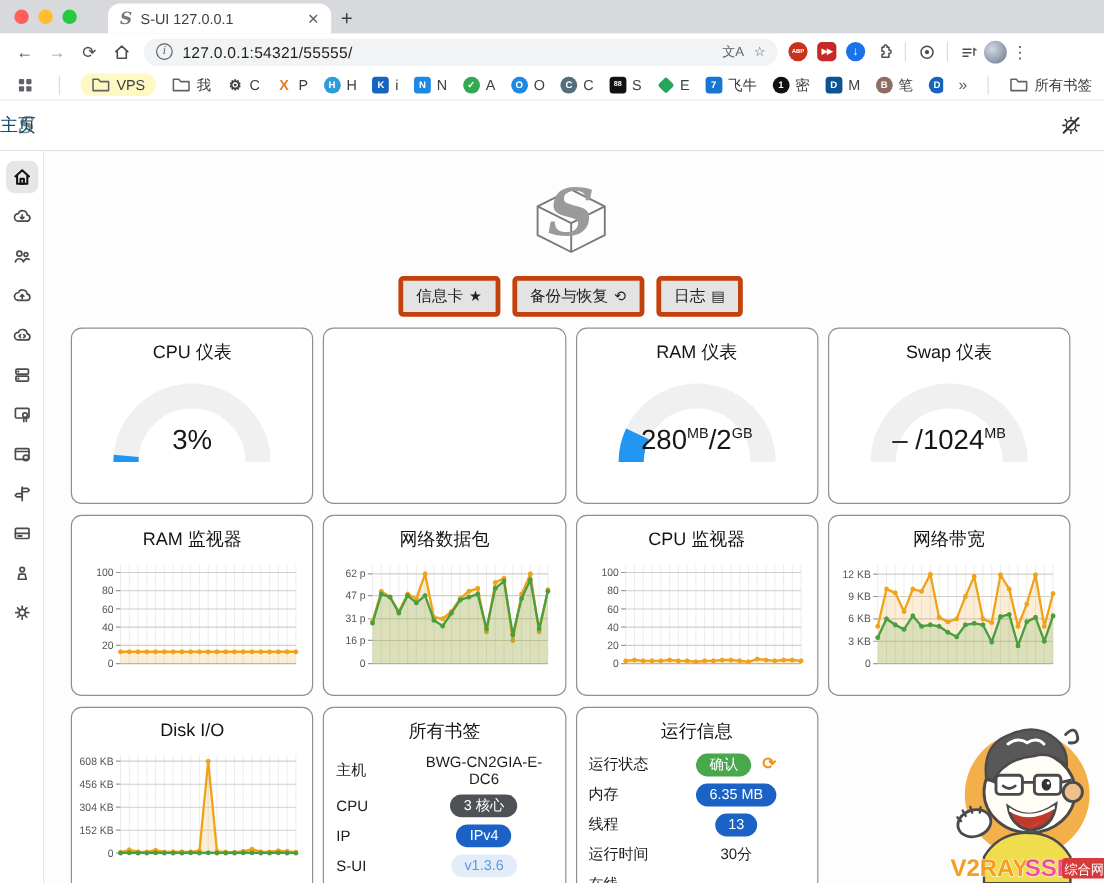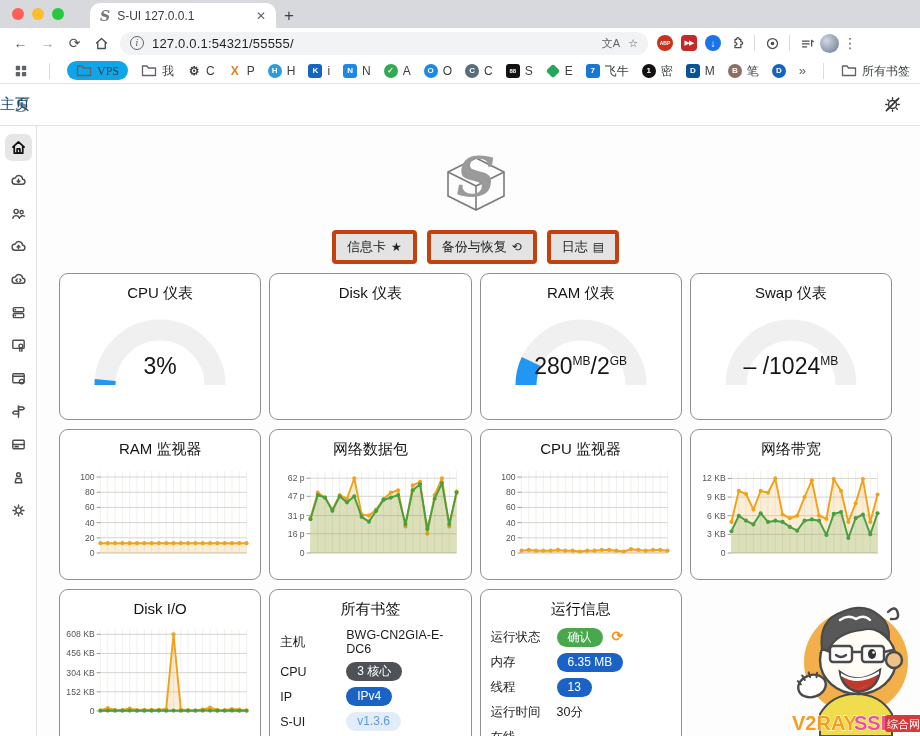--- a/index.html
+++ b/index.html
@@ -27,21 +27,21 @@
   .ext { width: 22px; height: 22px; display: flex; align-items: center; justify-content: center; }
   .ext .abp { width: 16px; height: 16px; border-radius: 50%; background: #c8311b; color: #fff; font-size: 5px; font-weight: bold; display: flex; align-items: center; justify-content: center; }
   .ext .ffwd { width: 16px; height: 16px; border-radius: 4px; background: #c62828; color: #fff; font-size: 7px; display: flex; align-items: center; justify-content: center; letter-spacing: -1px; }
   .ext .dl { width: 16px; height: 16px; border-radius: 50%; background: #1a73e8; color: #fff; font-size: 10px; display: flex; align-items: center; justify-content: center; }
   .sep-v { width: 1px; height: 16px; background: #dadce0; margin: 0 4px; }
   .avatar { width: 19px; height: 19px; border-radius: 50%; background: radial-gradient(circle at 35% 35%, #cfd8e3, #8a93a6 70%, #5c6574); }
   .dots { color: #5f6368; font-size: 14px; letter-spacing: 0; width: 18px; text-align: center; }
 
   .bookbar { height: 26px; background: #fff; border-bottom: 1px solid #e4e6e8; display: flex; align-items: center; gap: 13px; padding: 0 10px; font-size: 12px; color: #3c4043; white-space: nowrap; }
   .bm { display: inline-flex; align-items: center; gap: 5px; }
-  .bm.active { background: #0ea5e9; border-radius: 13px; padding: 3px 9px; font-family: Liberation Serif, serif; }
+  .bm.active { background: #fef9c3; border-radius: 13px; padding: 3px 9px; }
   .bi { width: 14px; height: 14px; display: inline-flex; align-items: center; justify-content: center; font-size: 8px; font-weight: bold; color: #fff; line-height: 1; flex: none; }
   .bi.square { border-radius: 3px; }
   .bi.circle { border-radius: 50%; }
   .bi.diamond { width: 10px; height: 10px; transform: rotate(45deg); border-radius: 2px; margin: 0 2px; }
   .bi.plain { background: none !important; font-size: 12px; }
   .bl { line-height: 1; }
   .chev { color: #5f6368; font-size: 13px; }
 
   
   .appheader { height: 42px; background: #fff; border-bottom: 1px solid #e2e2e2; display: flex; align-items: center; position: relative; }
@@ -75,21 +75,21 @@
   .gauge-text sup { font-size: 12px; }
 
   .c-card { height: 151px; }
   .chart-box { margin: 4px 6px 0 2px; }
   .chart-box svg { display: block; width: 100%; height: 103px; }
 
   .b-card { height: 156px; }
   .info-rows { display: flex; flex-direction: column; gap: 6px; padding: 9px 10px 0; }
   .irow { display: flex; align-items: center; min-height: 19px; font-size: 12.5px; color: #1d1d1d; }
   .ilabel { width: 66px; flex: none; }
-  .ival { flex: 1; text-align: left; }
+  .ival { flex: 1; text-align: center; }
   .pill { display: inline-block; border-radius: 12px; padding: 2px 11px; font-size: 12px; color: #fff; line-height: 1.2; }
   .pill-dark { background: #4e5256; }
   .pill-blue { background: #1a62c5; }
   .pill-green { background: #49a84c; }
   .pill-light { background: #e3edfa; color: #5a9ae0; }
   .restart { color: #f0941f; font-weight: bold; font-size: 14px; margin-left: 9px; }
 
   .mascot { position: absolute; right: -2px; bottom: 0; width: 132px; height: 150px; z-index: 5; pointer-events: none; }
 </style>
 </head>
@@ -378,21 +378,20 @@
         <div class="card-title">CPU 仪表</div>
         <div class="gauge-wrap">
             <svg width="150" height="86" viewBox="0 0 150 86">
           <path class="arc-track" d="M20 78 A55 55 0 0 1 130 78" fill="none" stroke="#f0f0f0" stroke-width="21"></path>
           <path class="arc-fill" d="M20 78 A55 55 0 0 1 130 78" fill="none" stroke="#2196f3" stroke-width="21" stroke-dasharray="5.184 999"></path>
         </svg>
             <div class="gauge-text"><span>3%</span></div>
           </div>
       </div>
       <div class="card g-card">
-        <div class="card-title">Disk 仪表</div>
       </div>
       <div class="card g-card">
         <div class="card-title">RAM 仪表</div>
         <div class="gauge-wrap">
             <svg width="150" height="86" viewBox="0 0 150 86">
           <path class="arc-track" d="M20 78 A55 55 0 0 1 130 78" fill="none" stroke="#f0f0f0" stroke-width="21"></path>
           <path class="arc-fill" d="M20 78 A55 55 0 0 1 130 78" fill="none" stroke="#2196f3" stroke-width="21" stroke-dasharray="24.192000000000004 999"></path>
         </svg>
             <div class="gauge-text"><span>280</span><sup>MB</sup><span>/2</span><sup>GB</sup></div>
           </div>

